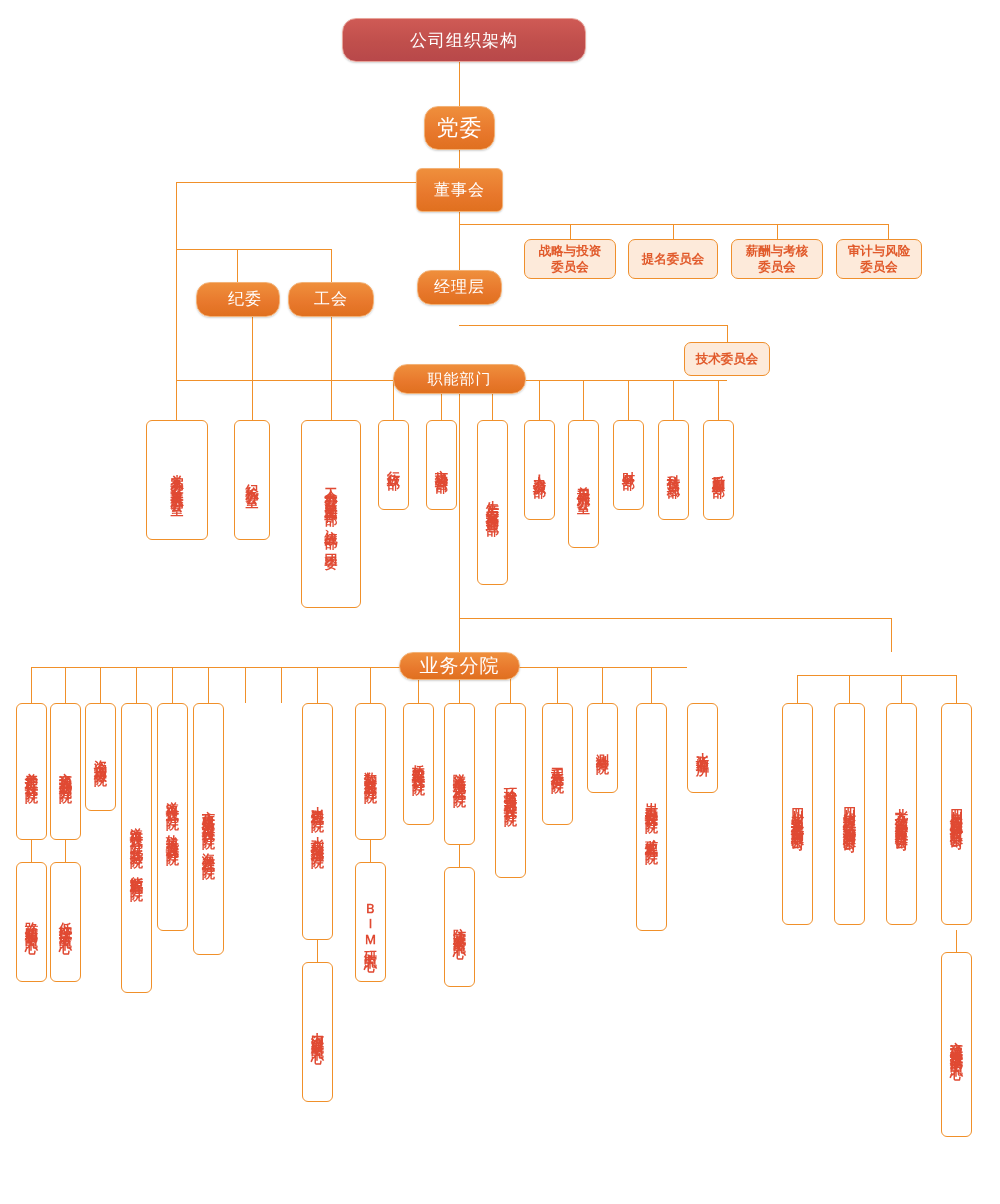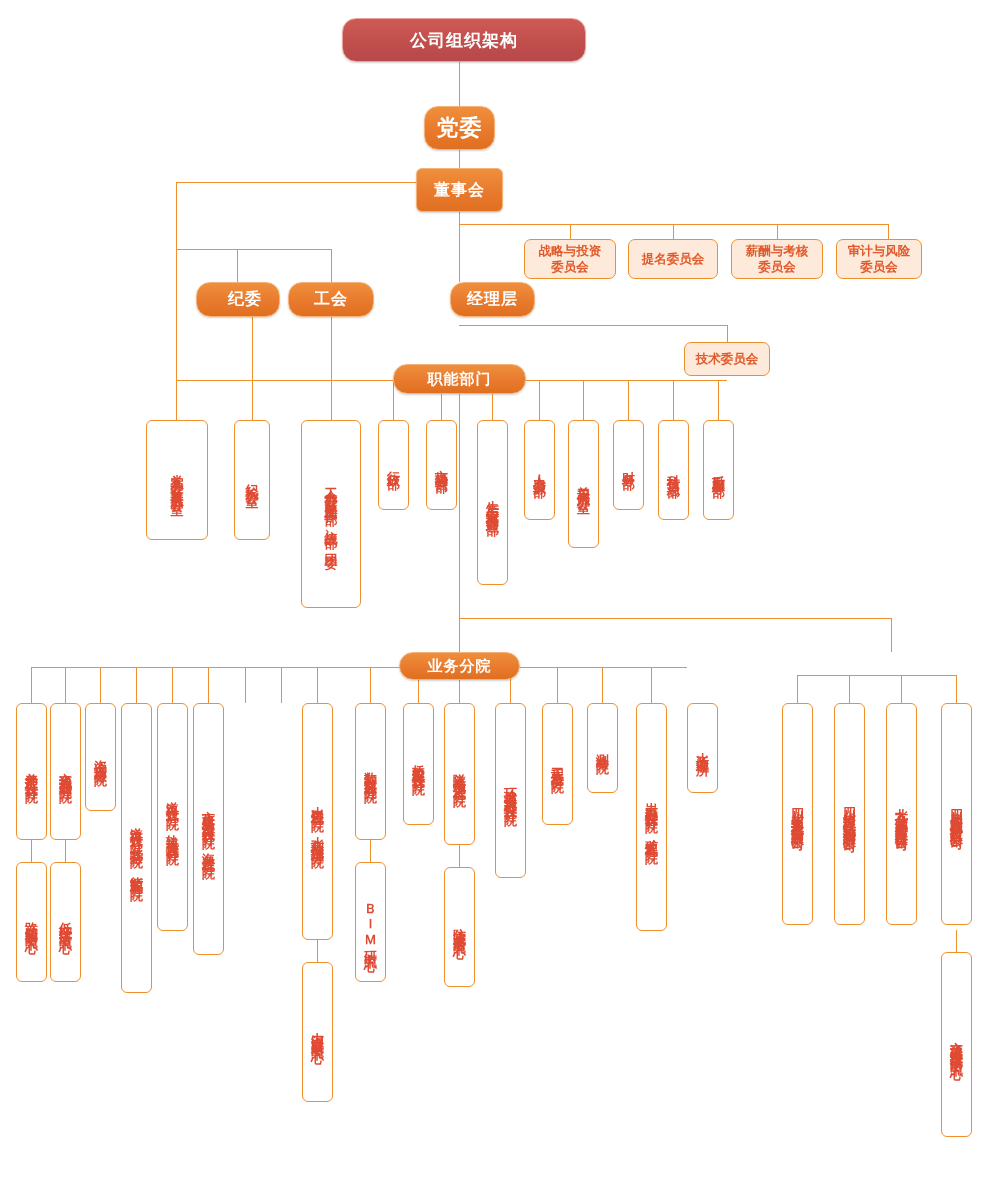--- a/index.html
+++ b/index.html
@@ -9,21 +9,21 @@
   
   .ln{position:absolute;background:#f0902a;}
   .lnh{height:1px;}
   .lnv{width:1px;}
 
   
   .node{position:absolute;box-sizing:border-box;display:flex;align-items:center;
         justify-content:center;text-align:center;}
 
   
-  .pill{border-radius:14px;color:#ffffff;font-weight:bold;letter-spacing:1px;
+  .pill{border-radius:14px;color:#ffffff;font-weight:normal;letter-spacing:1px;
         box-shadow:0 1px 2px rgba(0,0,0,.18);}
   .pill-red{background:linear-gradient(to bottom,#cf5a55 0%,#c04f4c 55%,#b8484a 100%);
             border:1px solid #e8a49a;}
   .pill-org{background:linear-gradient(to bottom,#ef8f3c 0%,#e8782c 60%,#e0701f 100%);
             border:1px solid #f3b277;}
 
   
   .comm{background:#fdeada;border:1px solid #ef8f2c;border-radius:7px;
         color:#e15a2b;font-size:12.5px;line-height:16px;font-weight:bold;}
 
@@ -138,21 +138,21 @@
     <span>审计与风险</span>
     <span>委员会</span>
   </div>
 
   <div class="node pill pill-org" style="left:196px;top:282px;width:84px;height:35px;font-size:16px;padding-left:14px;">
     <span>纪委</span>
   </div>
   <div class="node pill pill-org" style="left:288px;top:282px;width:86px;height:35px;font-size:16px;">
     <span>工会</span>
   </div>
-  <div class="node pill pill-org" style="left:417px;top:282px;width:85px;height:35px;font-size:16px;margin-left:33px;">
+  <div class="node pill pill-org" style="left:417px;top:270px;width:85px;height:35px;font-size:16px;">
     <span>经理层</span>
   </div>
 
   <div class="node comm" style="left:684px;top:342px;width:86px;height:34px;">
     <span>技术委员会</span>
   </div>
 
   <div class="node pill pill-org" style="left:393px;top:364px;width:133px;height:30px;font-size:15px;">
     <span>职能部门</span>
   </div>
@@ -185,21 +185,21 @@
   <div class="node leaf" style="left:613px;top:420px;width:31px;height:90px;">
     <span class="vt">财务部</span>
   </div>
   <div class="node leaf" style="left:658px;top:420px;width:31px;height:100px;">
     <span class="vt">科技信息部</span>
   </div>
   <div class="node leaf" style="left:703px;top:420px;width:31px;height:100px;">
     <span class="vt">后勤服务部</span>
   </div>
 
-  <div class="node pill pill-org" style="left:399px;top:652px;width:121px;height:28px;font-size:15px;">
+  <div class="node pill pill-org" style="left:399px;top:652px;width:121px;height:28px;font-size:19px;">
     <span>业务分院</span>
   </div>
 
 
   <div class="node leaf" style="left:16px;top:703px;width:31px;height:137px;">
     <span class="vt">养护工程设计分院</span>
   </div>
   <div class="node leaf" style="left:16px;top:862px;width:31px;height:120px;">
     <span class="vt">路面结构研究中心</span>
   </div>

